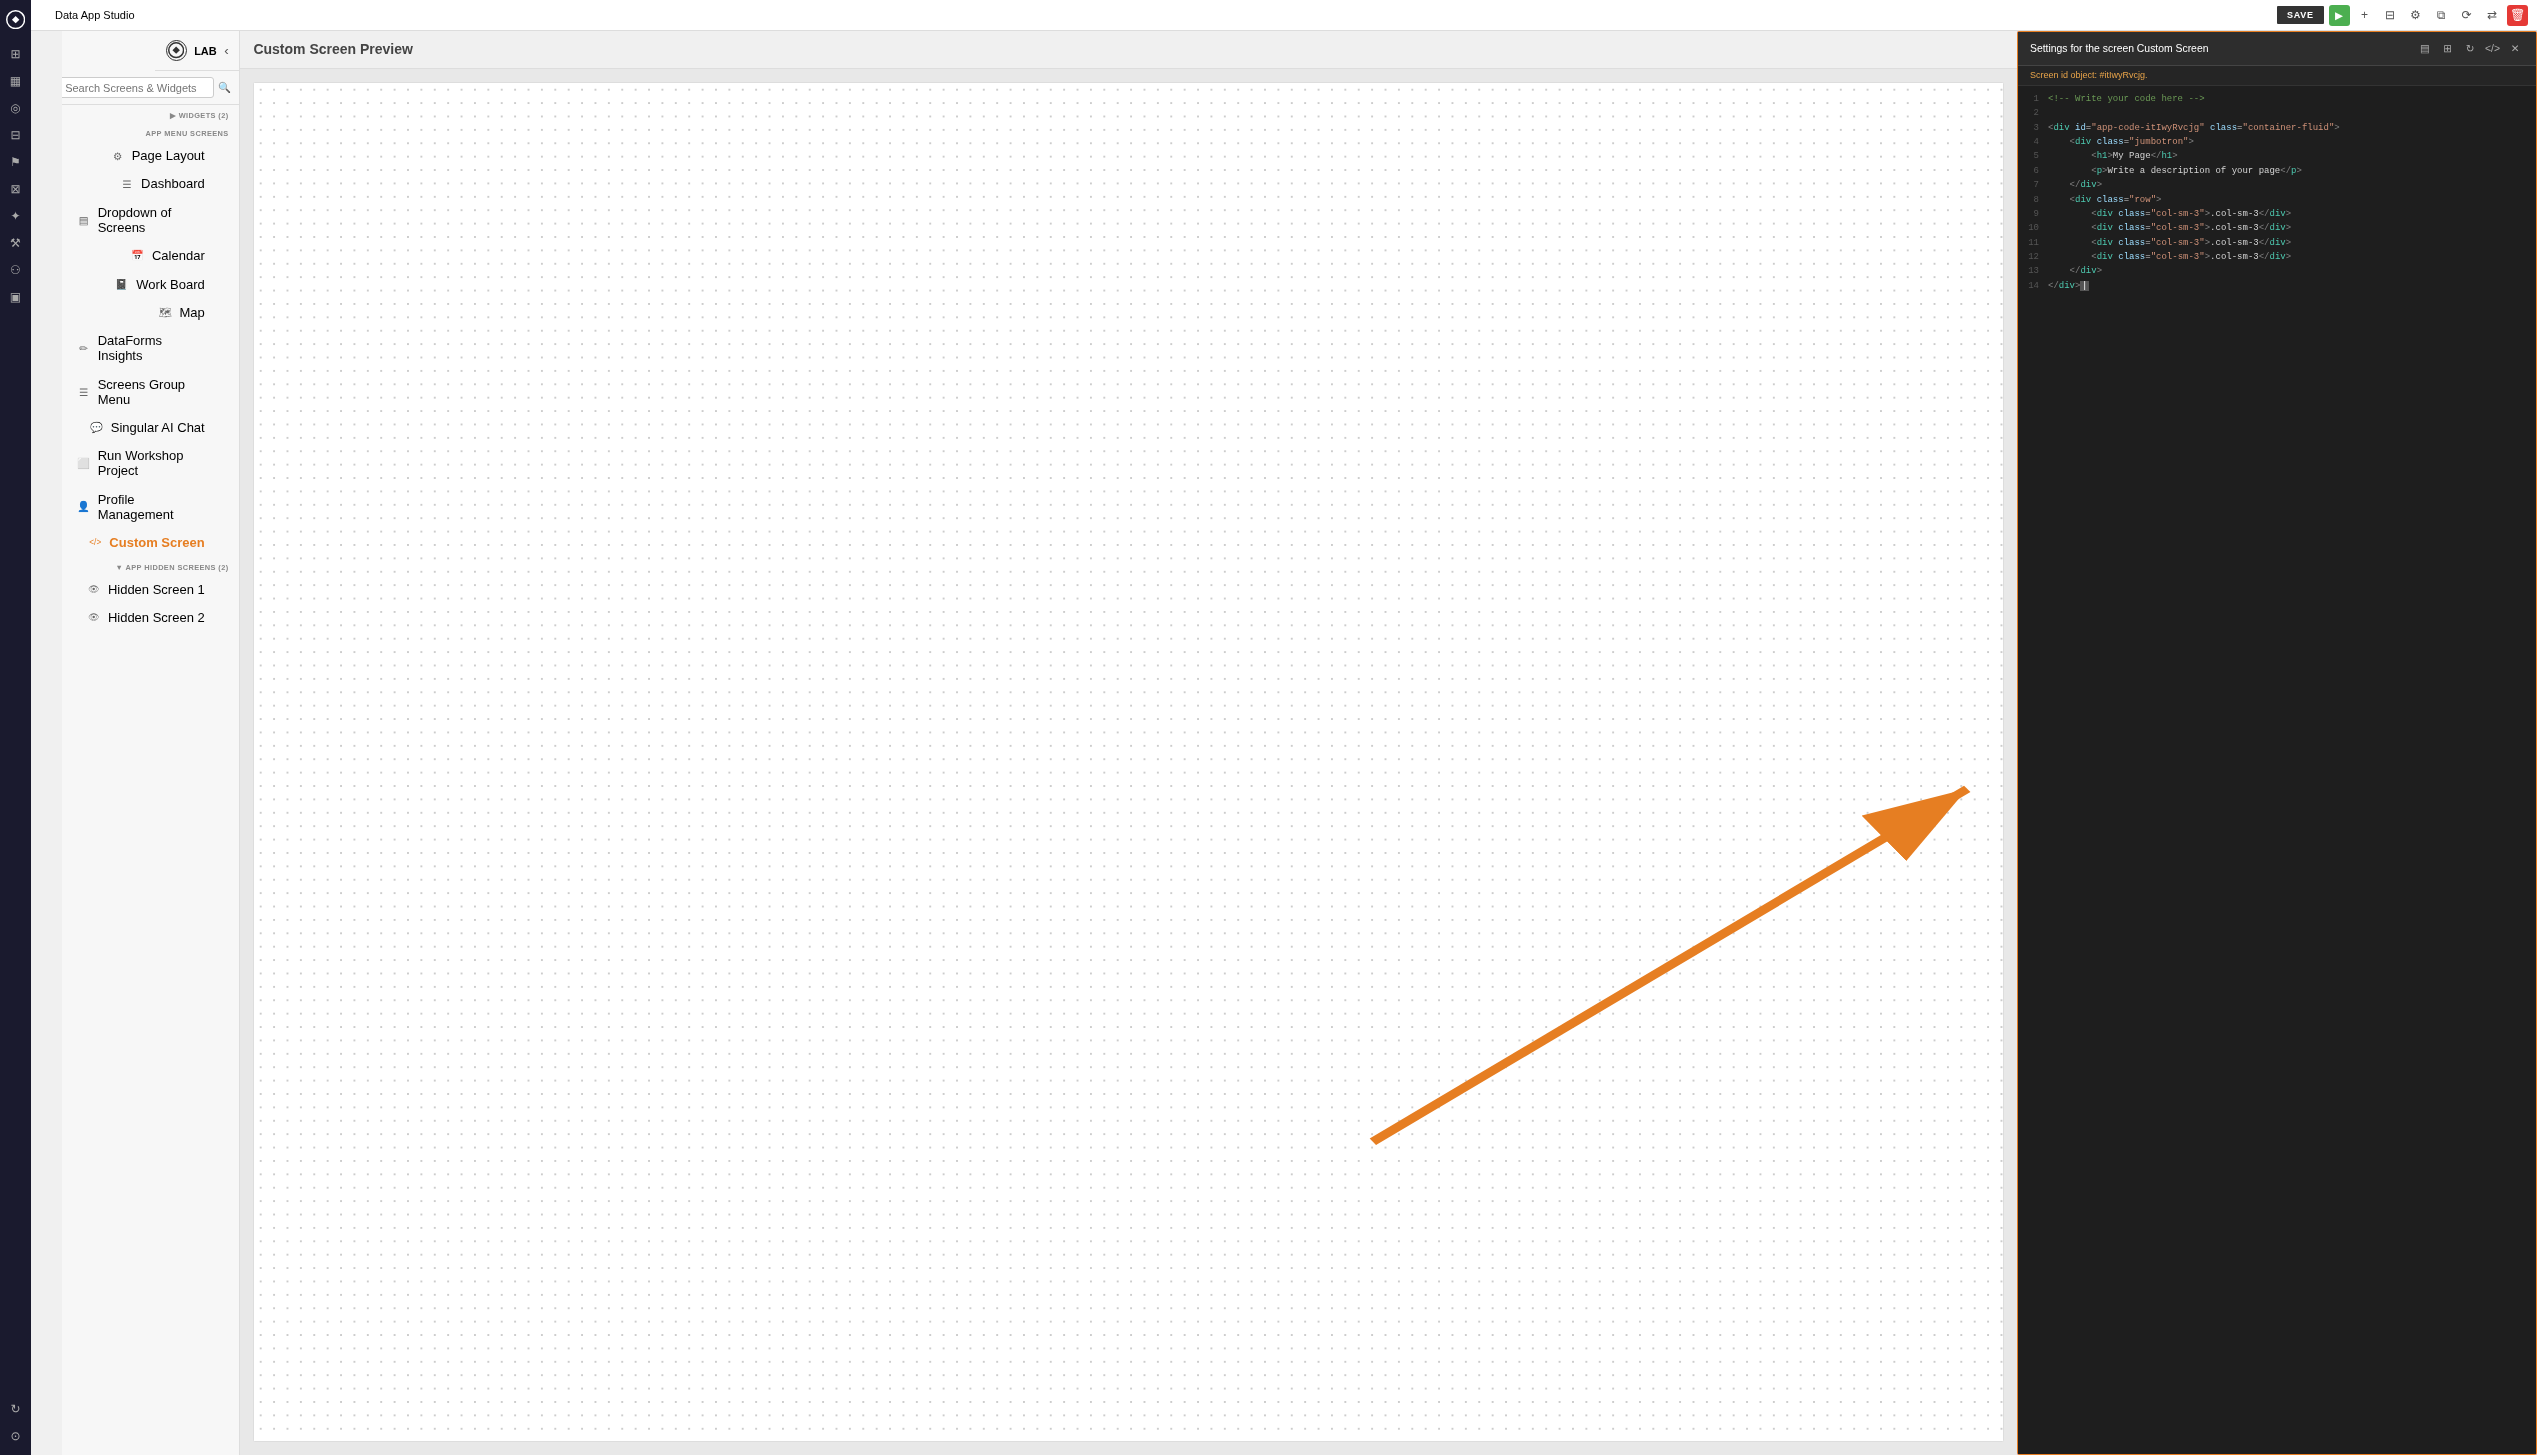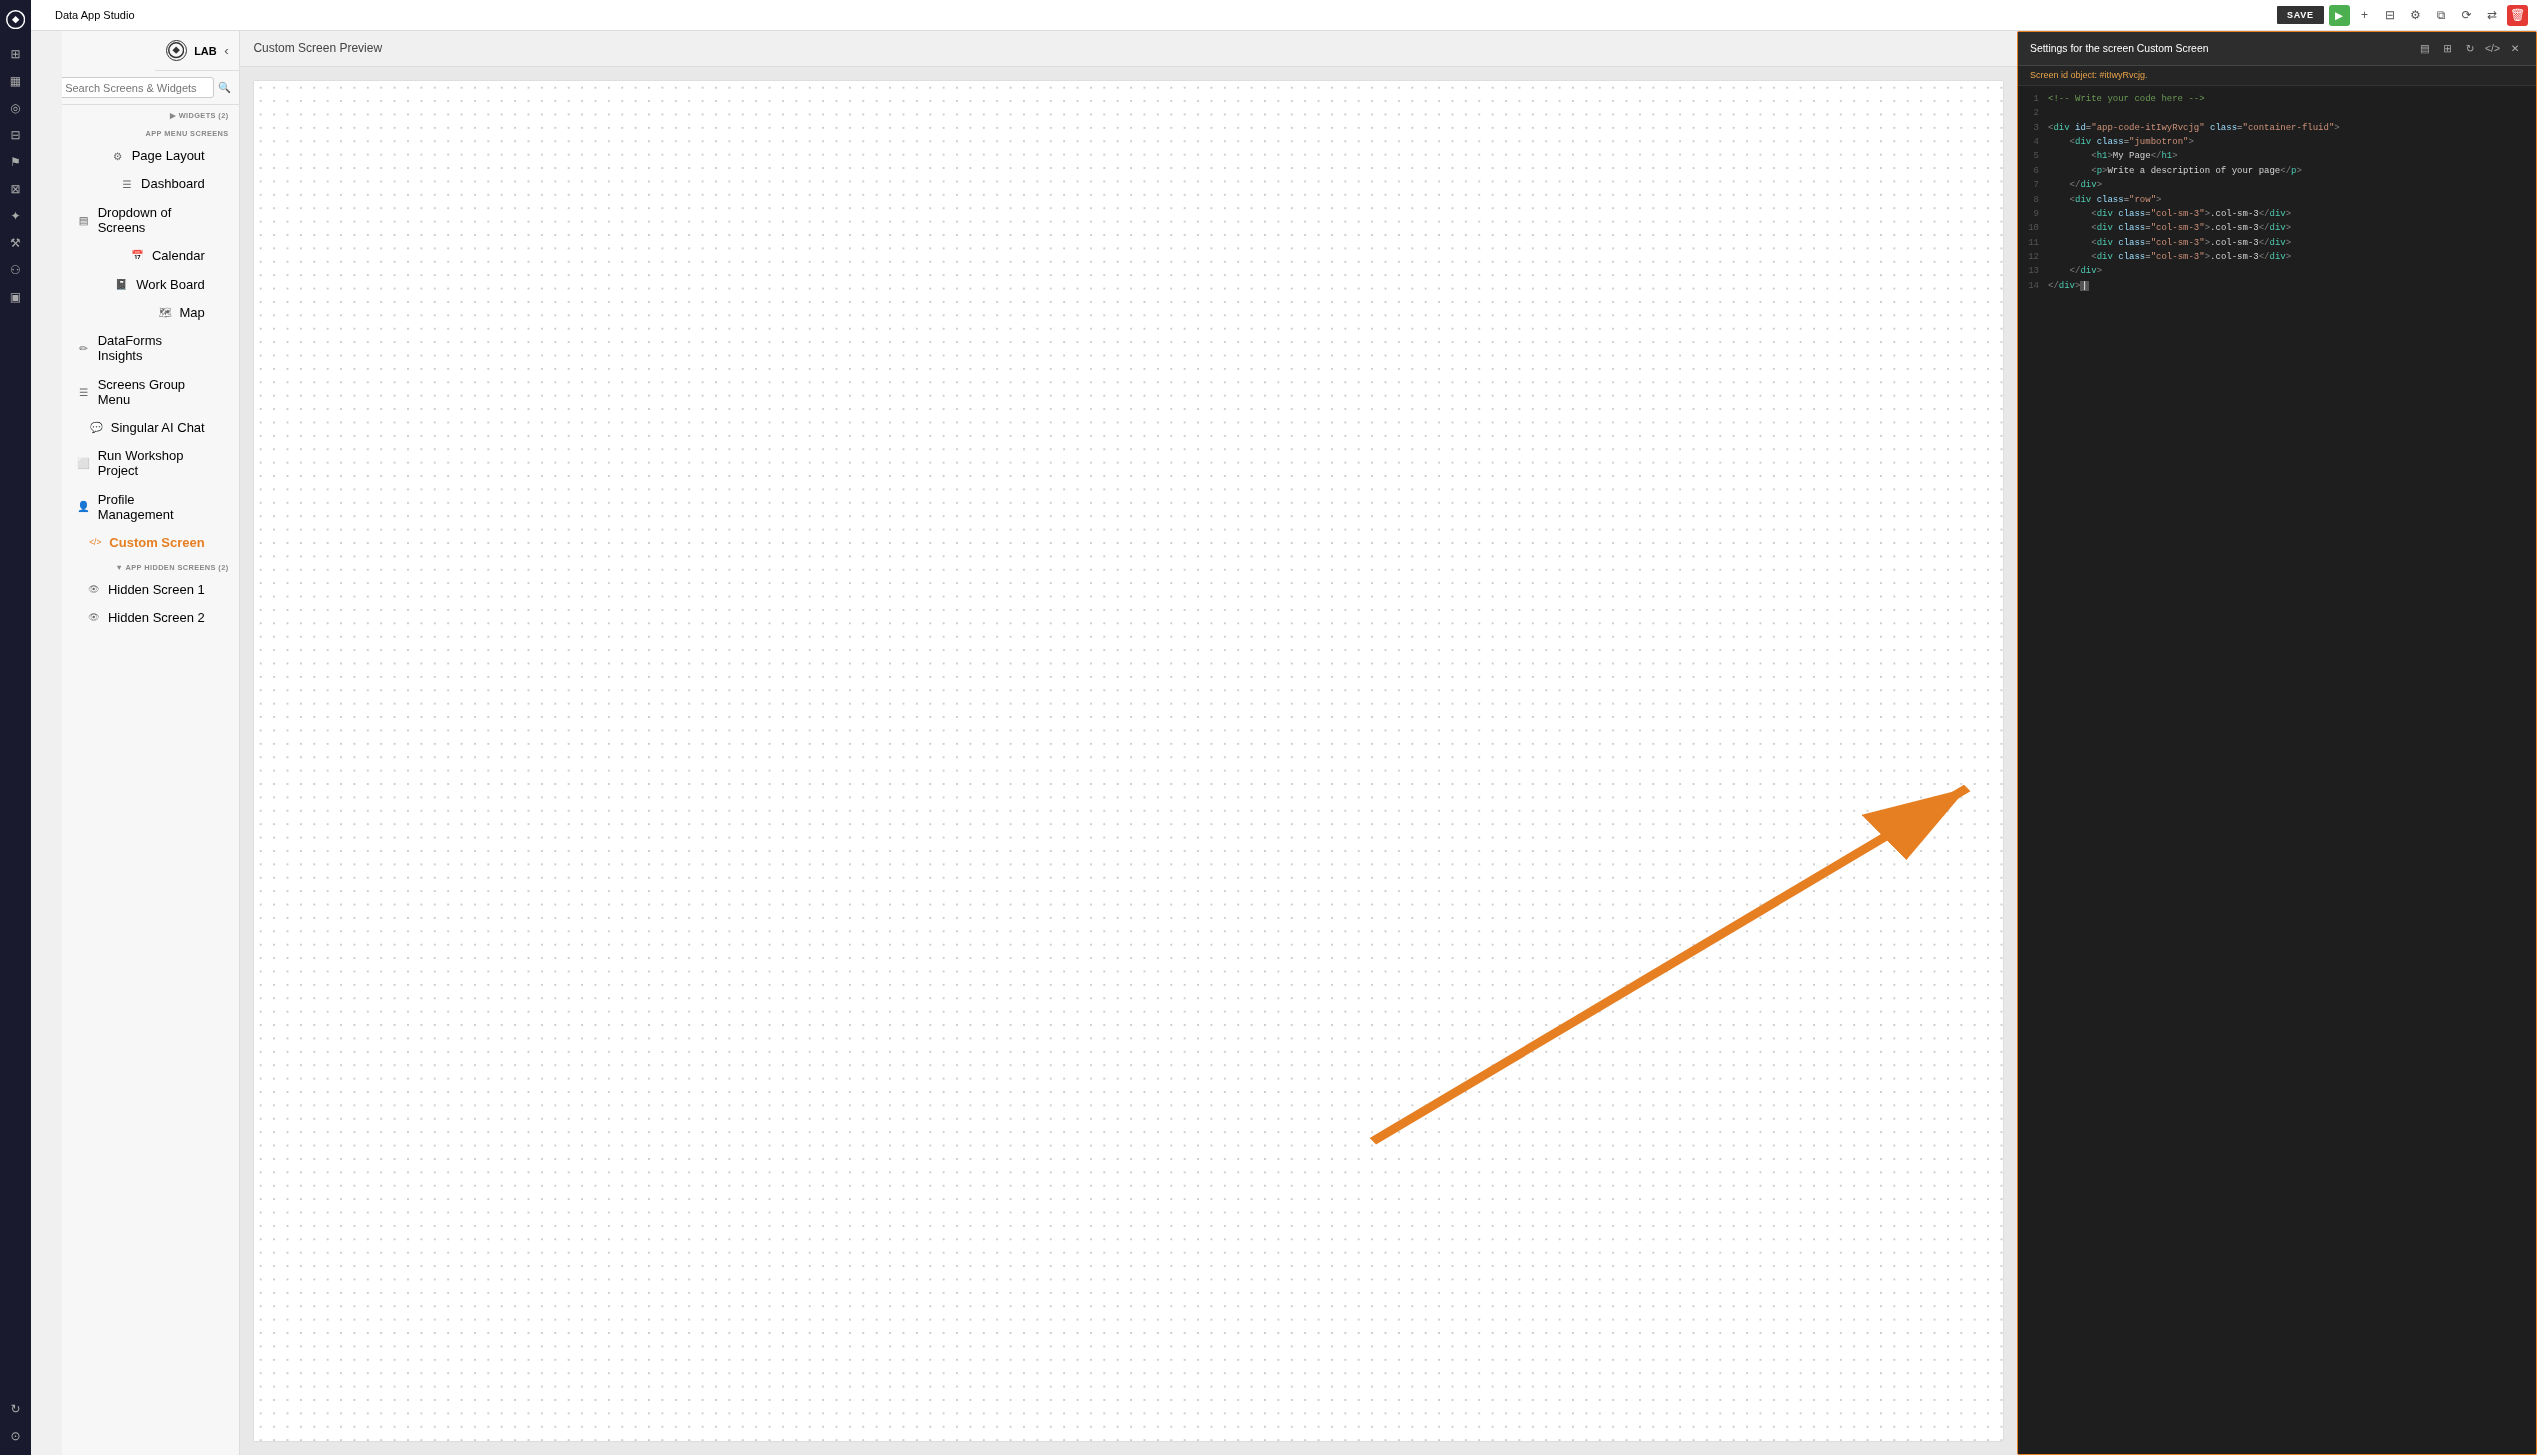--- a/index.html
+++ b/index.html
@@ -206,22 +206,22 @@
     
     .preview-area {
       flex: 1;
       background: #e8e8e8;
       display: flex;
       flex-direction: column;
       overflow: hidden;
     }
     .preview-header {
       padding: 10.4px 13.4px;
-      font-size: 12px;
-      font-weight: 400;
+      font-size: 14px;
+      font-weight: 700;
       color: #444;
       background: #f0f0f0;
       border-bottom: 0.7px solid #ddd;
     }
     .preview-canvas {
       flex: 1;
       background: #fff;
       margin: 13.4px;
       border: 0.7px solid #ddd;
       border-radius: 1.5px;

